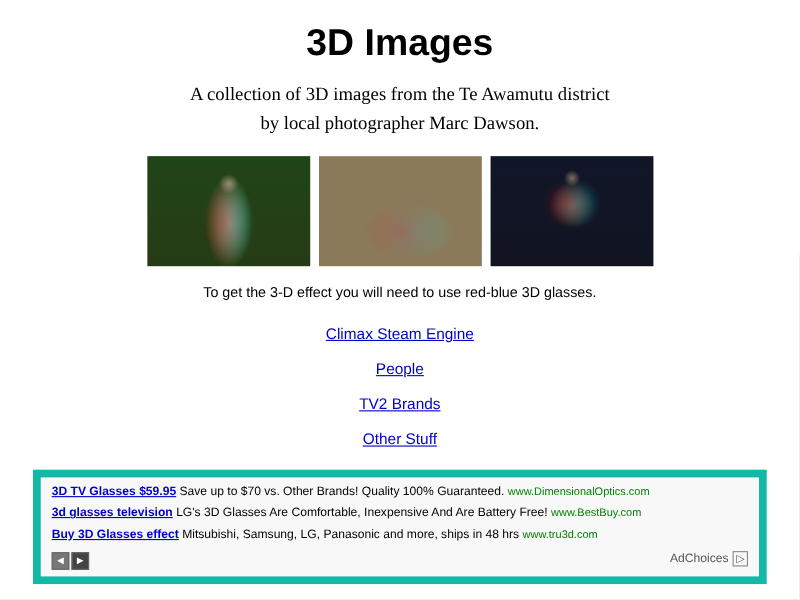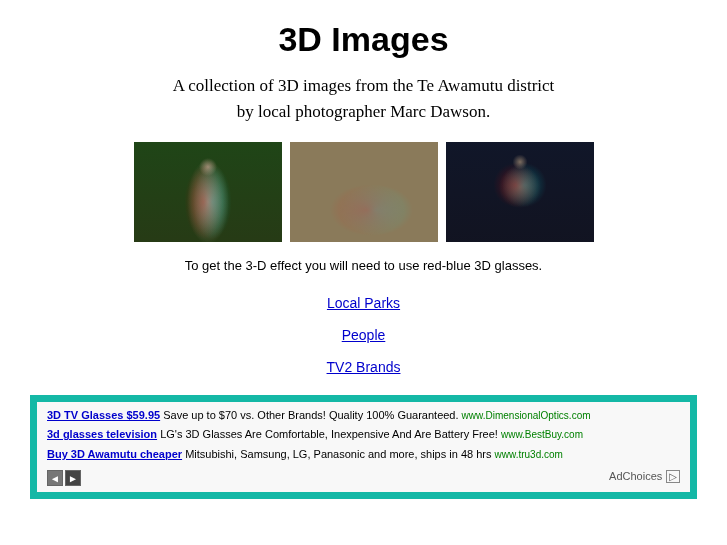--- a/index.html
+++ b/index.html
@@ -190,38 +190,39 @@
       <div class="photo-overlay"></div>
     </div>
     <div class="photo-placeholder photo-3">
       <div class="photo-overlay"></div>
     </div>
   </div>
 
   <p class="instruction">To get the 3-D effect you will need to use red-blue 3D glasses.</p>
 
   <div class="links-section">
-    <a class="nav-link" href="#">Local Parks</a>
+    <a class="nav-link" href="#">Climax Steam Engine</a>
     <a class="nav-link" href="#">People</a>
     <a class="nav-link" href="#">TV2 Brands</a>
+    <a class="nav-link" href="#">Other Stuff</a>
   </div>
 
   <div class="ad-section">
     <div class="ad-row">
       <a class="ad-link" href="#">3D TV Glasses $59.95</a>
       <span> Save up to $70 vs.  Other Brands! Quality 100% Guaranteed.</span>
       <span class="ad-domain">www.DimensionalOptics.com</span>
     </div>
     <div class="ad-row">
       <a class="ad-link" href="#">3d glasses television</a>
       <span> LG's 3D Glasses Are Comfortable, Inexpensive And Are Battery Free!</span>
       <span class="ad-domain">www.BestBuy.com</span>
     </div>
     <div class="ad-row">
-      <a class="ad-link" href="#">Buy 3D Awamutu cheaper</a>
+      <a class="ad-link" href="#">Buy 3D Glasses effect</a>
       <span> Mitsubishi, Samsung, LG, Panasonic and more, ships in 48 hrs</span>
       <span class="ad-domain">www.tru3d.com</span>
     </div>
 
     <div style="display:flex; justify-content:space-between; align-items:center; margin-top:4px;">
       <div class="ad-nav">
         <div class="ad-nav-btn ad-nav-left">◄</div>
         <div class="ad-nav-btn ad-nav-right">►</div>
       </div>
       <div class="ad-choices">

